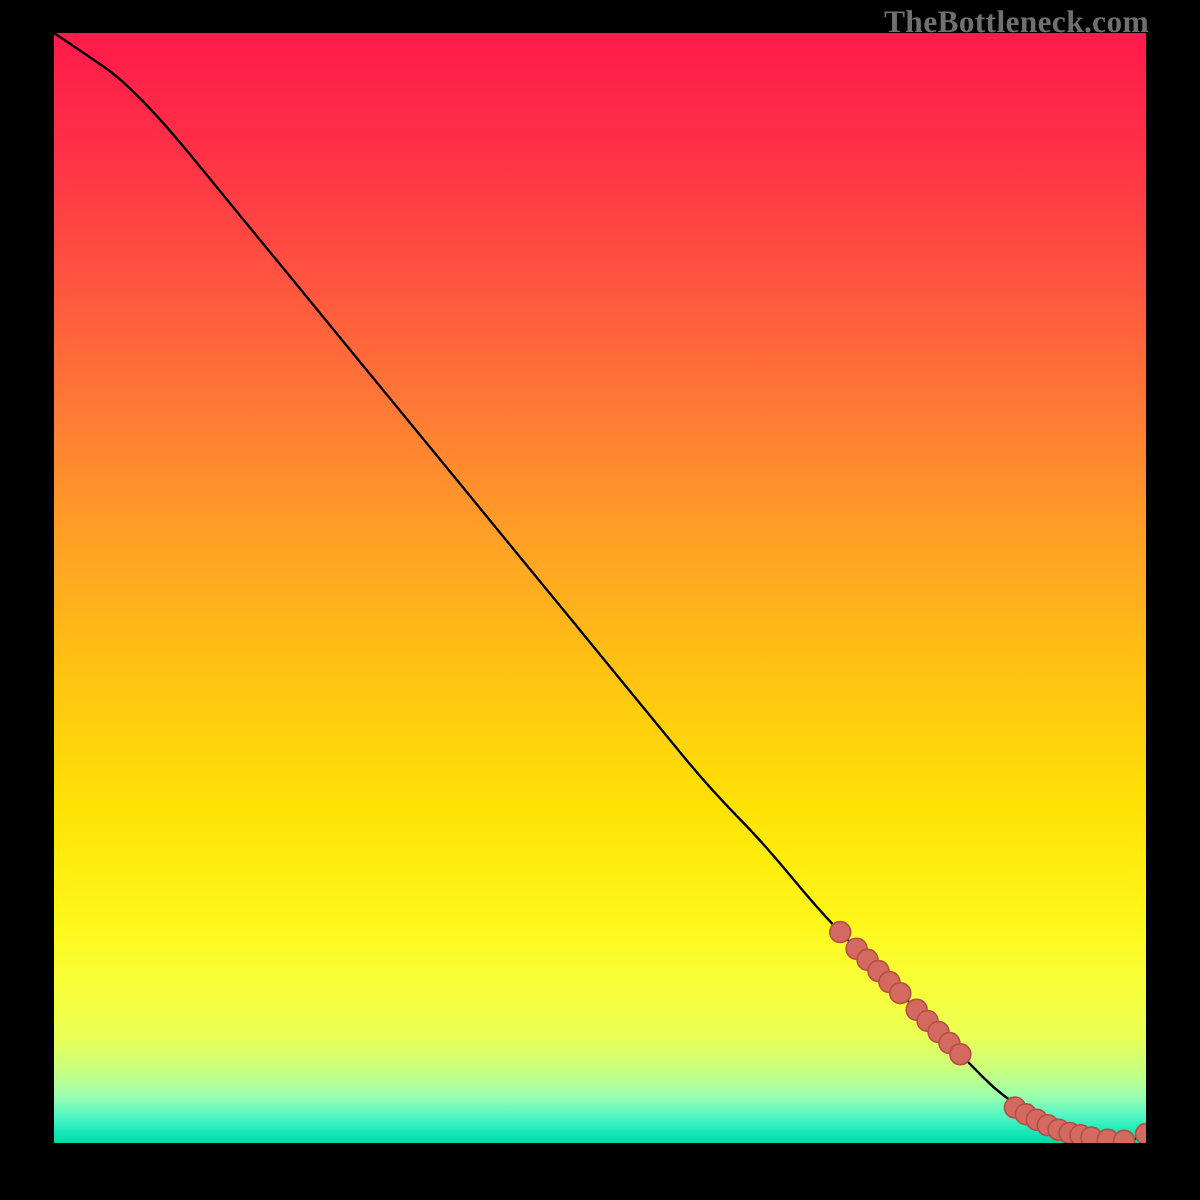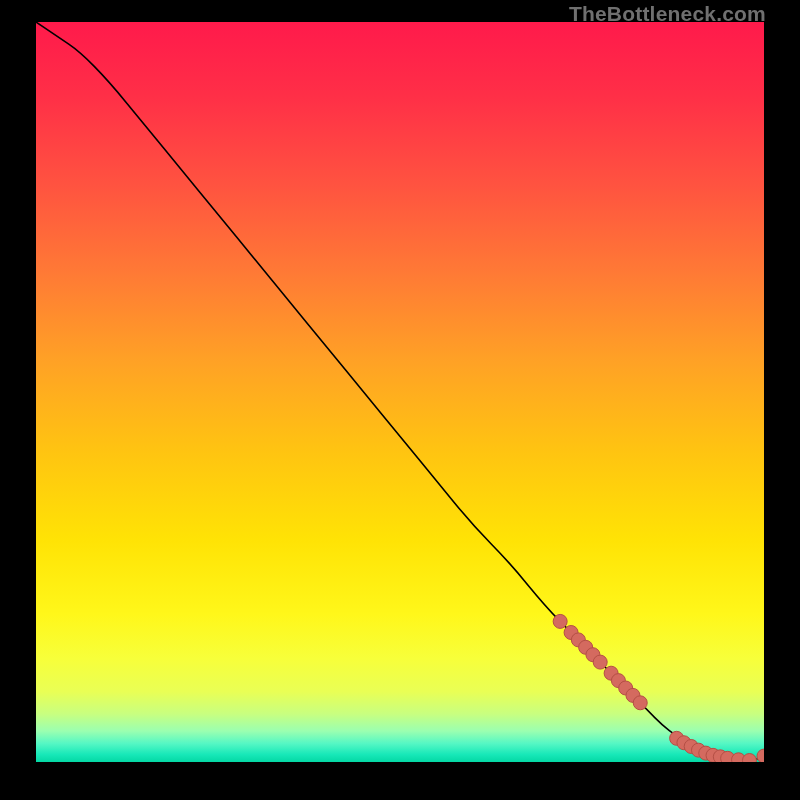--- a/index.html
+++ b/index.html
@@ -9,20 +9,21 @@
     height: 800px;
     background: #000;
     overflow: hidden;
     font-family: Arial, Helvetica, sans-serif;
   }
   .stage {
     position: relative;
     width: 800px;
     height: 800px;
     background: #000;
+    font-family: Liberation Serif, serif;
   }
   .plot {
     position: absolute;
     left: 36px;
     top: 22px;
     width: 728px;
     height: 740px;
   }
   .watermark {
     position: absolute;

